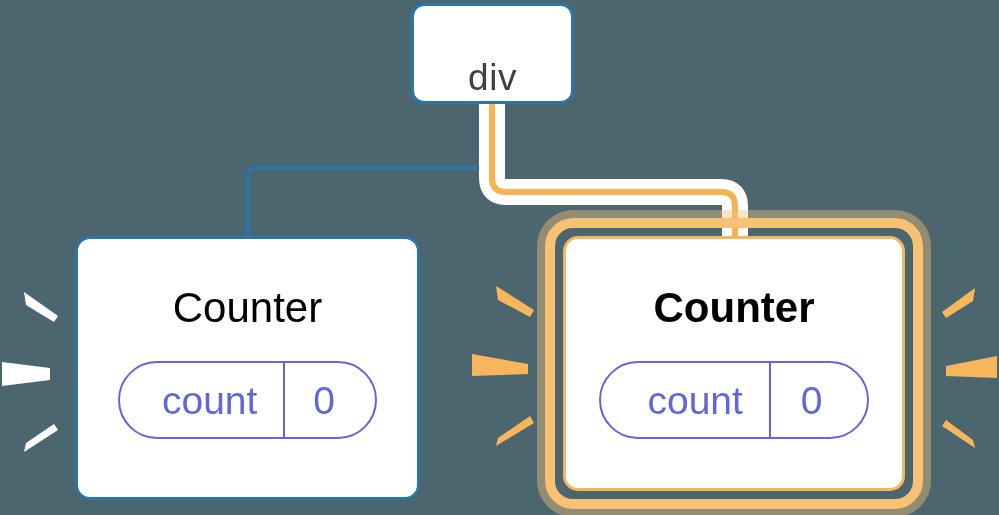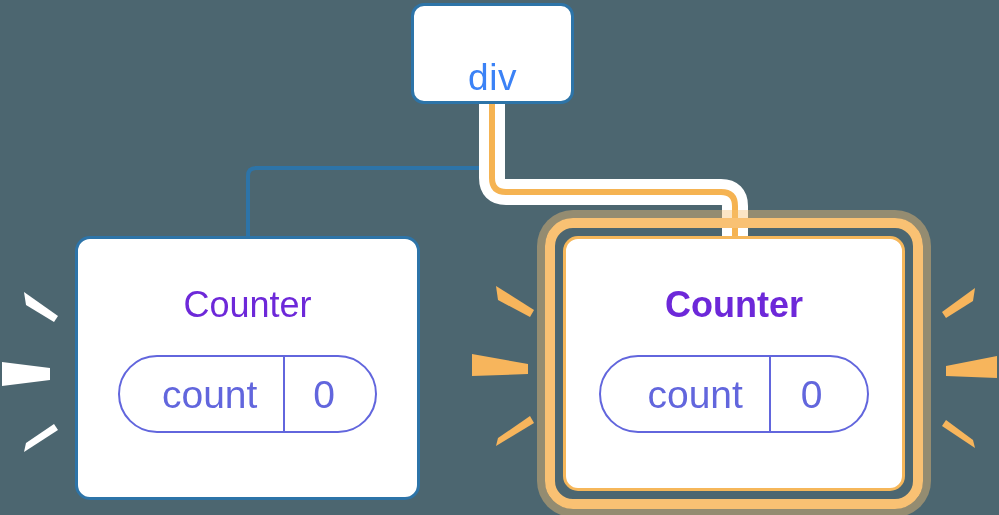--- a/index.html
+++ b/index.html
@@ -52,21 +52,21 @@
     top: 3px;
     width: 163px;
     height: 101px;
     border: 3px solid #2d74a8;
     border-radius: 13px;
     justify-content: center;
     z-index: 6;
   }
   .node-div .node-title {
     font-size: 37px;
-    color: #3b82f6;
+    color: #404040;
     letter-spacing: 0.5px;
   }
 
   .node-counter-plain {
     left: 75px;
     top: 236px;
     width: 345px;
     height: 264px;
     border: 3px solid #2d74a8;
     border-radius: 15px;
@@ -92,22 +92,22 @@
     box-sizing: border-box;
     border: 10px solid #f9c173;
     border-radius: 28px;
     background: transparent;
     box-shadow: 0 0 0 8px rgba(249,193,115,0.42);
     z-index: 5;
   }
 
   .node-title {
     margin-top: 48px;
-    font-size: 36px;
-    color: #6d28d9;
+    font-size: 42px;
+    color: #000000;
     line-height: 1;
   }
   .node-title.bold {
     font-weight: bold;
   }
 
   
   .pill {
     margin-top: 32px;
     display: flex;

